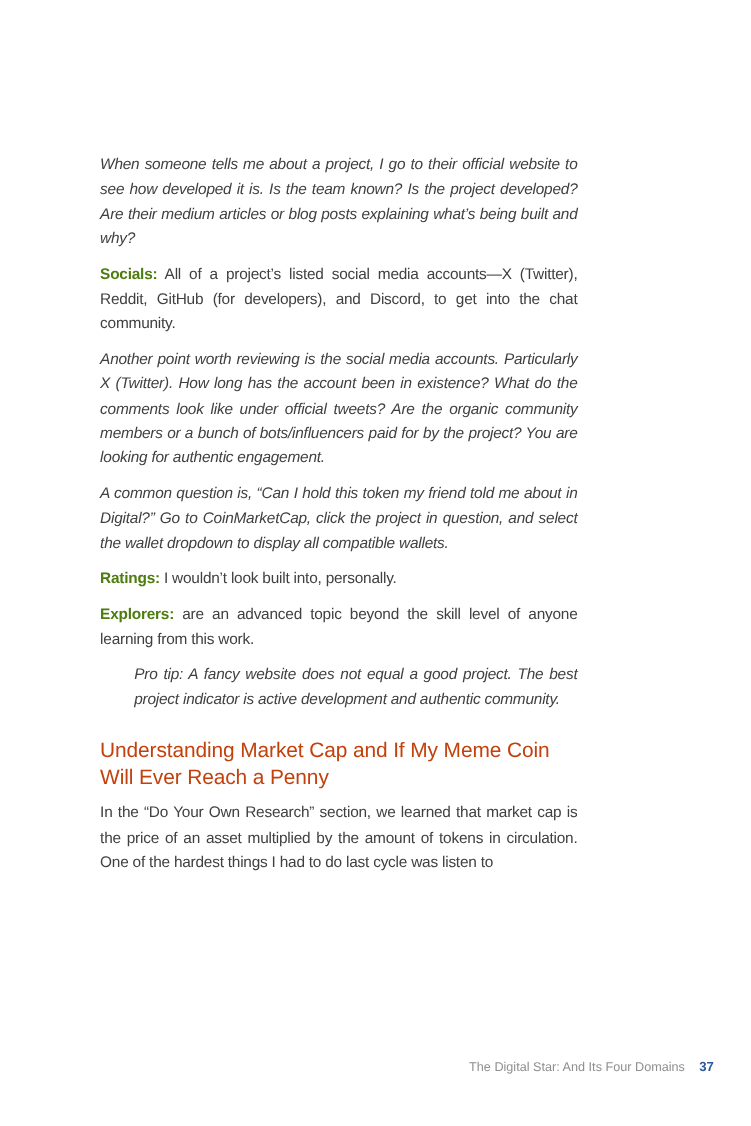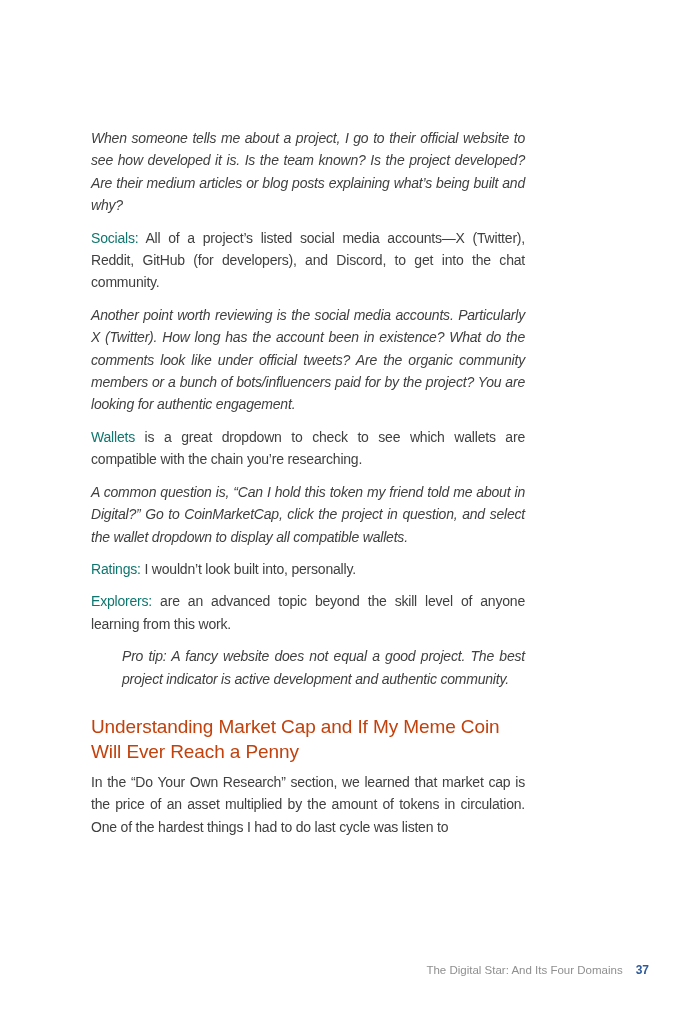--- a/index.html
+++ b/index.html
@@ -12,36 +12,36 @@
     width: 683px;
     height: 1024px;
     background: #ffffff;
     font-family: "Liberation Sans", "DejaVu Sans", sans-serif;
     color: #404040;
     overflow: hidden;
   }
   .content {
     position: absolute;
     left: 91px;
-    top: 127px;
+    top: 138px;
     width: 434px;
   }
   .para {
     margin: 0 0 10px 0;
     font-size: 14px;
     letter-spacing: -0.2px;
     line-height: 22.4px;
     text-align: justify;
   }
   .para.italic {
     font-style: italic;
   }
   .para .lead {
-    font-weight: 400;
-    color: #0f766e;
+    font-weight: 700;
+    color: #4d7c0f;
   }
   .para.protip {
     margin-top: 4px;
     margin-left: 31px;
     font-style: italic;
   }
   h2.section-heading {
     margin: 24px 0 7px 0;
     font-size: 19px;
     line-height: 25px;
@@ -72,21 +72,20 @@
 
 <div class="page">
   <div class="content">
 
     <p class="para italic">When someone tells me about a project, I go to their official website to see how developed it is. Is the team known? Is the project developed? Are their medium articles or blog posts explaining what’s being built and why?</p>
 
     <p class="para"><span class="lead">Socials:</span><span> All of a project’s listed social media accounts—X (Twitter), Reddit, GitHub (for developers), and Discord, to get into the chat community.</span></p>
 
     <p class="para italic">Another point worth reviewing is the social media accounts. Particularly X (Twitter). How long has the account been in existence? What do the comments look like under official tweets? Are the organic community members or a bunch of bots/influencers paid for by the project? You are looking for authentic engagement.</p>
 
-    <p class="para"><span class="lead">Wallets</span><span> is a great dropdown to check to see which wallets are compatible with the chain you’re researching.</span></p>
 
     <p class="para italic">A common question is, “Can I hold this token my friend told me about in Digital?” Go to CoinMarketCap, click the project in question, and select the wallet dropdown to display all compatible wallets.</p>
 
     <p class="para"><span class="lead">Ratings:</span><span> I wouldn’t look built into, personally.</span></p>
 
     <p class="para"><span class="lead">Explorers:</span><span> are an advanced topic beyond the skill level of anyone learning from this work.</span></p>
 
     <p class="para protip">Pro tip: A fancy website does not equal a good project. The best project indicator is active development and authentic community.</p>
 
     <h2 class="section-heading">Understanding Market Cap and If My Meme Coin Will Ever Reach a Penny</h2>

